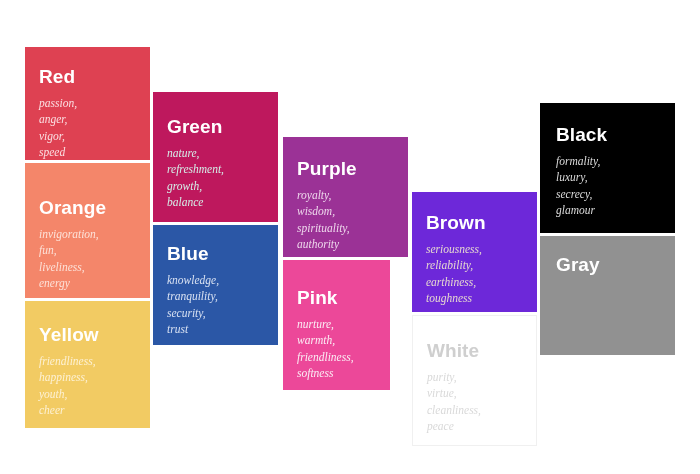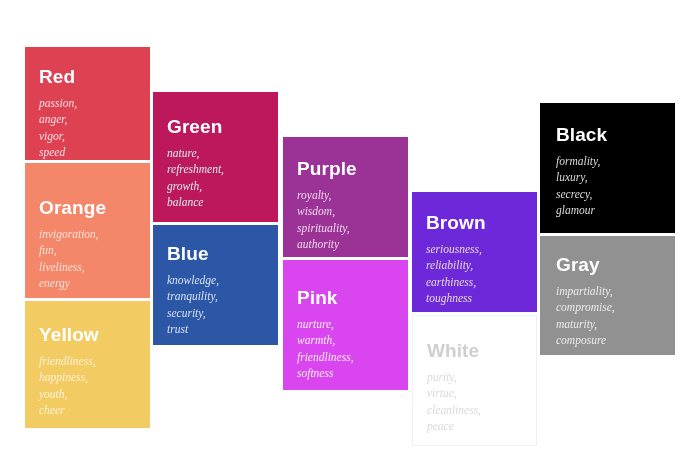--- a/index.html
+++ b/index.html
@@ -101,21 +101,21 @@
     </div>
     <div class="color-card" style="left: 283px; top: 137px; width: 125px; height: 120px; background: rgb(155, 50, 150);">
       <div class="card-title" style="position: absolute; left: 14px; top: 22px; color: rgb(255, 255, 255); text-align: center;">Purple</div>
       <ul class="card-keywords" style="position: absolute; left: 14px; top: 50px; color: rgb(238, 215, 236);">
         <li>royalty,</li>
         <li>wisdom,</li>
         <li>spirituality,</li>
         <li>authority</li>
       </ul>
     </div>
-    <div class="color-card" style="left: 283px; top: 260px; width: 125px; height: 130px; background: #d946ef; text-decoration: underline;">
+    <div class="color-card" style="left: 283px; top: 260px; width: 107px; height: 130px; background: #ec4899; text-decoration: underline;">
       <div class="card-title" style="position: absolute; left: 14px; top: 28px; color: rgb(255, 255, 255);">Pink</div>
       <ul class="card-keywords" style="position: absolute; left: 14px; top: 56px; color: rgb(251, 238, 245);">
         <li>nurture,</li>
         <li>warmth,</li>
         <li>friendliness,</li>
         <li>softness</li>
       </ul>
     </div>
     <div class="color-card" style="left: 412px; top: 192px; width: 125px; height: 120px; background: #6d28d9;">
       <div class="card-title" style="position: absolute; left: 14px; top: 21px; color: rgb(255, 255, 255);">Brown</div>
@@ -139,20 +139,14 @@
       <div class="card-title" style="position: absolute; left: 16px; top: 22px; color: rgb(255, 255, 255);">Black</div>
       <ul class="card-keywords" style="position: absolute; left: 16px; top: 50px; color: rgb(220, 220, 220);">
         <li>formality,</li>
         <li>luxury,</li>
         <li>secrecy,</li>
         <li>glamour</li>
       </ul>
     </div>
     <div class="color-card" style="left: 540px; top: 236px; width: 135px; height: 119px; background: rgb(145, 145, 145);">
       <div class="card-title" style="position: absolute; left: 16px; top: 19px; color: rgb(255, 255, 255);">Gray</div>
-      <ul class="card-keywords" style="position: absolute; left: 16px; top: 47px; color: rgb(235, 235, 235);">
-        <li>impartiality,</li>
-        <li>compromise,</li>
-        <li>maturity,</li>
-        <li>composure</li>
-      </ul>
     </div>
   </div>
 
 </body></html>

